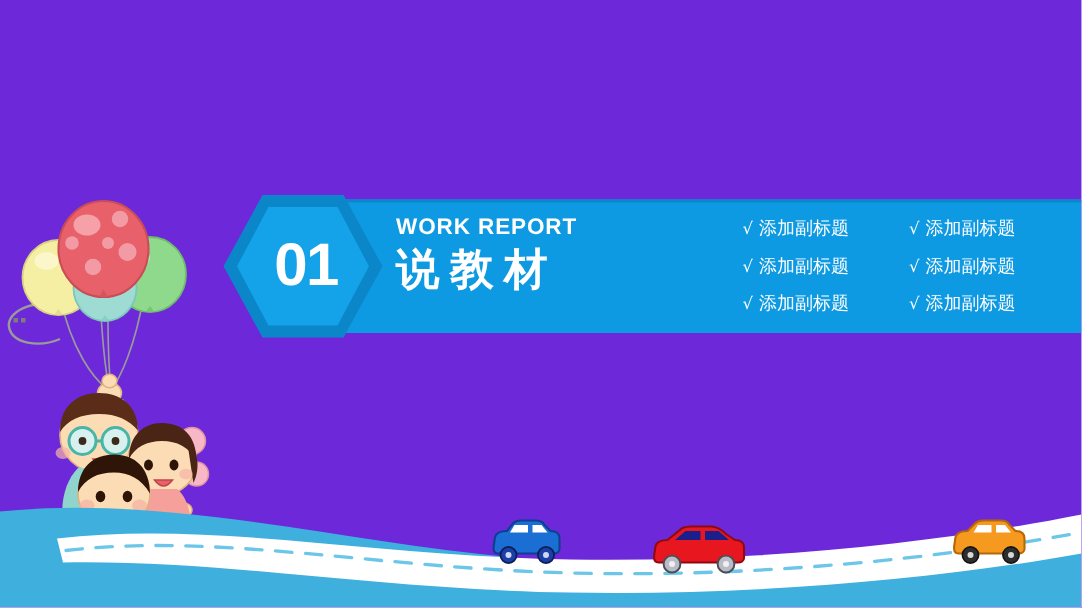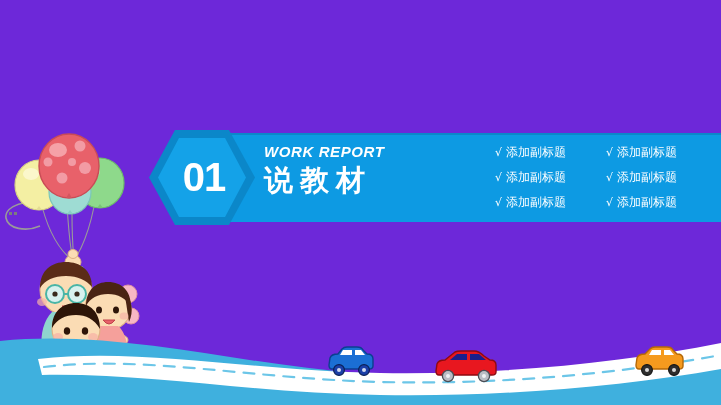--- a/index.html
+++ b/index.html
@@ -72,21 +72,20 @@
     top: 142px;
     width: 190px;
   }
   .title-en {
     color: #ffffff;
     font-size: 15px;
     font-weight: bold;
     letter-spacing: 0.6px;
     line-height: 20px;
     white-space: nowrap;
-    font-style: italic;
   }
   .title-cn {
     color: #ffffff;
     font-size: 29px;
     font-weight: bold;
     letter-spacing: 7px;
     line-height: 32px;
     margin-top: 2px;
     white-space: nowrap;
   }

